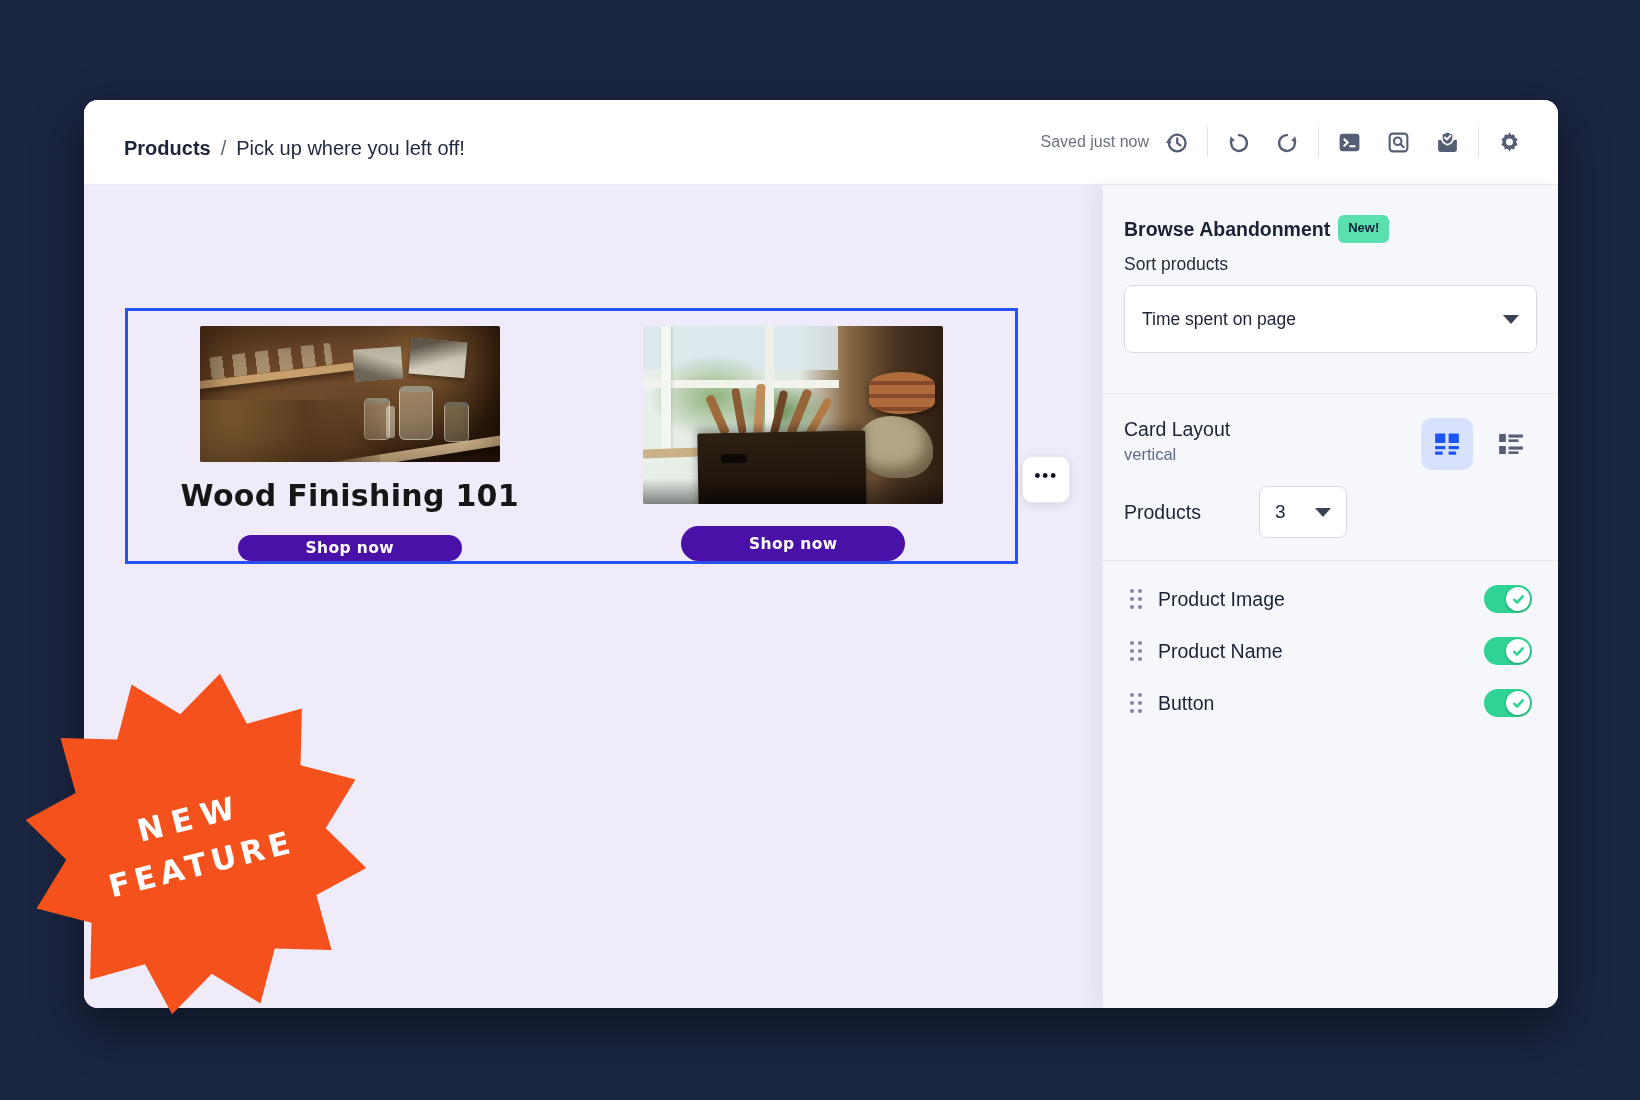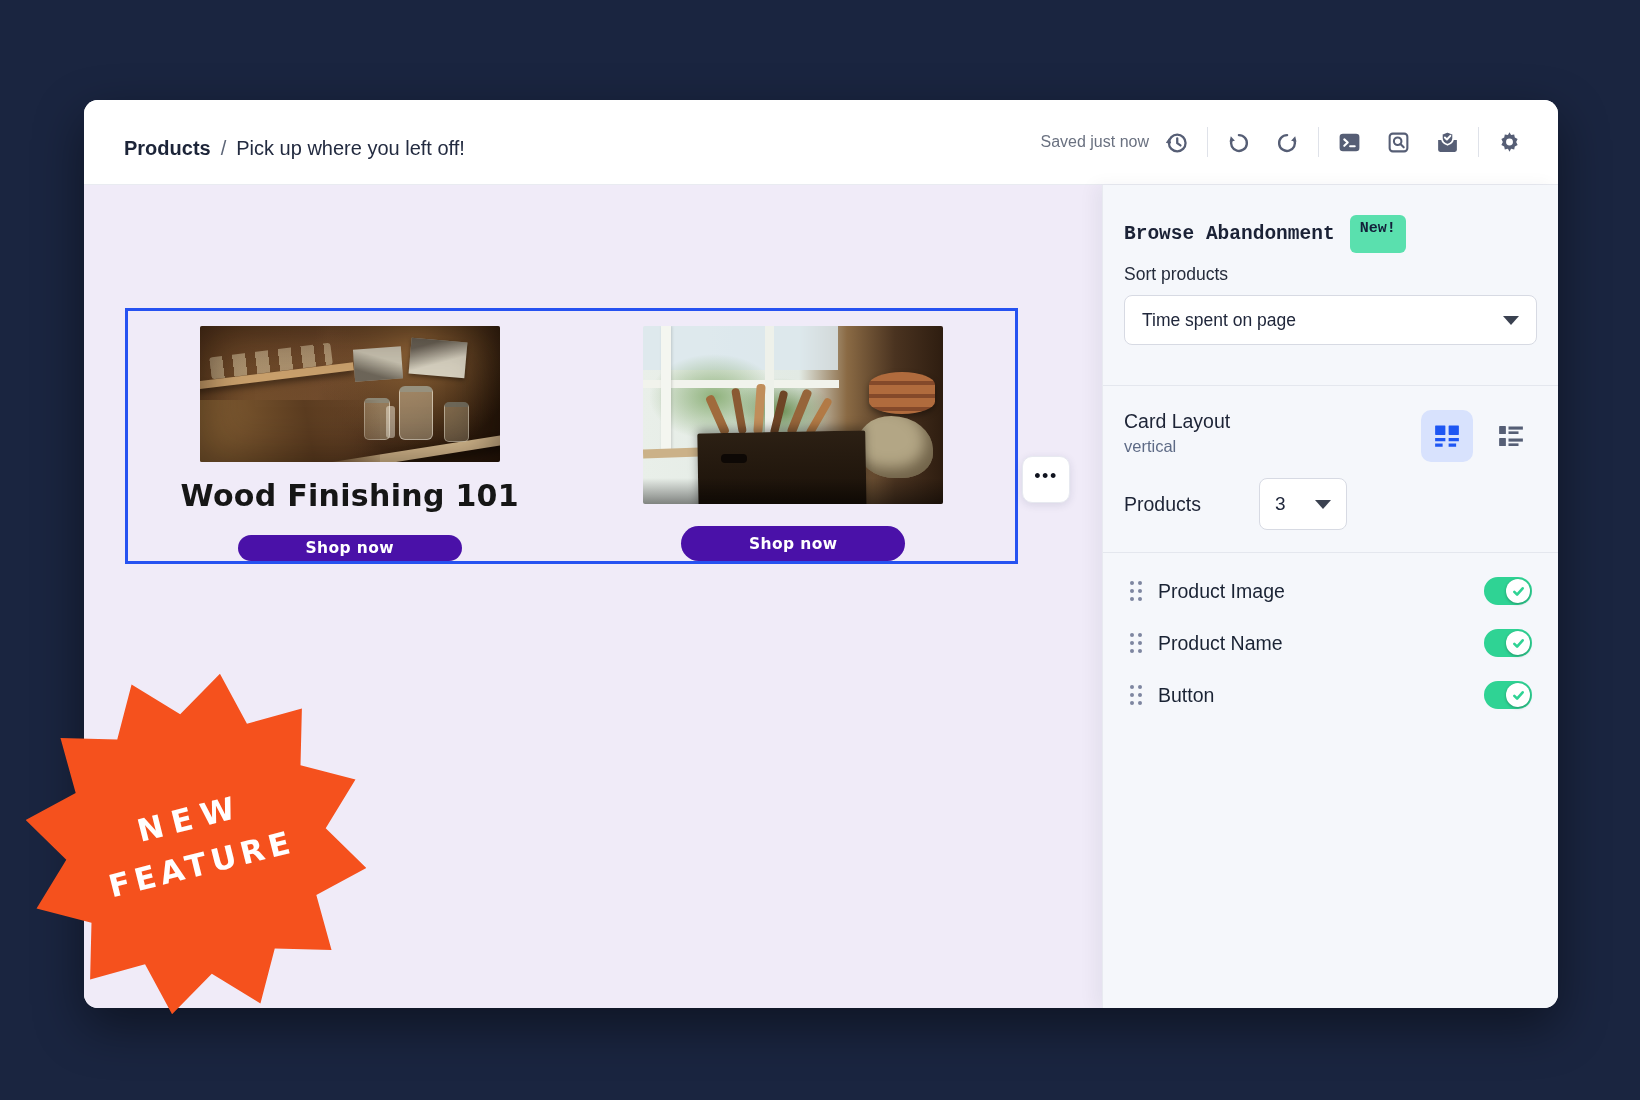--- a/index.html
+++ b/index.html
@@ -100,28 +100,28 @@
   .t-tool3 { left:112px; top:58px; width:9px; height:50px; background:#c08d5a; border-radius:4px; transform:rotate(4deg); }
   .t-tool4 { left:132px; top:64px; width:8px; height:46px; background:#6e4526; border-radius:4px; transform:rotate(14deg); }
   .t-tool5 { left:152px; top:62px; width:9px; height:48px; background:#96653a; border-radius:4px; transform:rotate(22deg); }
   .t-tool6 { left:172px; top:70px; width:8px; height:42px; background:#b27a45; border-radius:4px; transform:rotate(30deg); }
   .t-shade { left:0; bottom:0; width:100%; height:26px; background:linear-gradient(rgba(0,0,0,0),rgba(0,0,0,.45)); }
 
   
   .sidebar { position:absolute; left:1018px; top:85px; width:456px; height:823px; background:#f5f7fb;
              border-left:1px solid #e8eaf0; box-shadow:-8px 0 16px rgba(20,30,60,.05);
              padding:30px 21px 0; }
-  .sb-title-row { display:flex; align-items:center; gap:15px;font-family:Liberation Mono, monospace; }
+  .sb-title-row { display:flex; align-items:center; gap:8px; }
   .sb-title { font-size:19.5px; font-weight:700; color:#1b2236; }
-  .badge-new { background:#5ae0ae; color:#13203a; font-size:15px; font-weight:700;
-               padding:5px 10px 16px; border-radius:6px; }
+  .badge-new { background:#5ae0ae; color:#13203a; font-size:13px; font-weight:700;
+               padding:5px 10px 8px; border-radius:6px; }
   .sb-label { margin-top:11px; font-size:17.5px; color:#242b3b; }
   .select { background:#fff; border:1px solid #d7dae3; border-radius:8px; display:flex;
             align-items:center; justify-content:space-between; cursor:pointer; color:#20273b; }
-  .select-lg { margin-top:10px; height:50px; padding:0 17px; font-size:17.5px; }
+  .select-lg { margin-top:10px; height:68px; padding:0 17px; font-size:17.5px; }
   .caret { width:0; height:0; border-left:8px solid rgba(0,0,0,0); border-right:8px solid rgba(0,0,0,0);
            border-top:9px solid #3a4150; }
   .sb-divider { height:1px; background:#e4e7ee; margin:40px -21px 0; }
 
   .layout-row { margin-top:24px; display:flex; justify-content:space-between; align-items:flex-start; }
   .layout-label { font-size:19.5px; color:#1d2436; }
   .layout-sub { margin-top:4px; font-size:16.5px; color:#5e6b86; }
   .layout-btns { display:flex; gap:12px; }
   .layout-btn { width:52px; height:52px; border-radius:10px; display:flex; align-items:center;
                 justify-content:center; cursor:pointer; }

